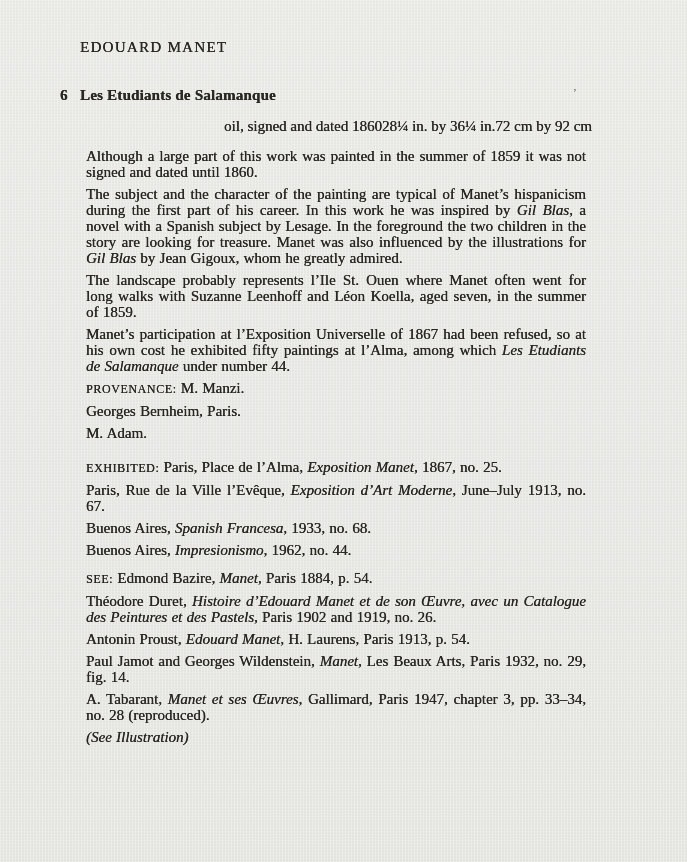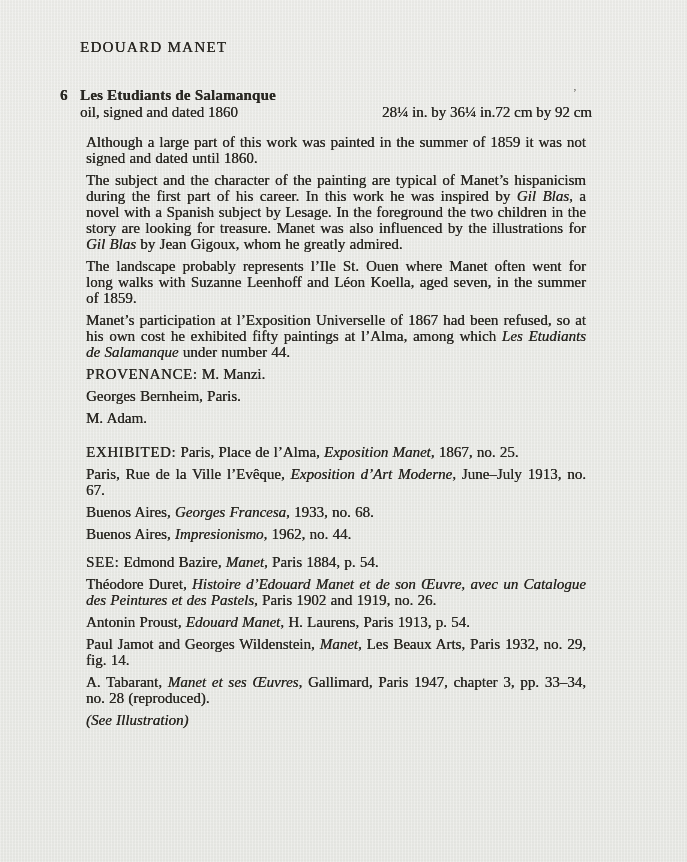--- a/index.html
+++ b/index.html
@@ -44,42 +44,43 @@
     font-weight: bold;
   }
   .title {
     display: inline;
     font-size: 15px;
     font-weight: bold;
     letter-spacing: 0.2px;
     margin: 0;
   }
   .medium-row {
+    margin-top: 14px;
     display: flex;
-    justify-content: space-between;
+    justify-content: flex-end;
     align-items: flex-start;
   }
   .dims {
     display: flex;
     flex-direction: row;
     text-align: right;
     line-height: 17px;
   }
   .body { margin-top: 13px; }
   p.tx {
     margin: 6px;
     text-align: justify;
     word-spacing: 0.5px;
   }
   .sect-prov { margin-top: 4px; }
   .sect-exh  { margin-top: 18px; }
   .sect-see  { margin-top: 12px; }
   .note { margin-top: 6px; }
   .it { font-style: italic; }
-  .sc { font-size: 15px; letter-spacing: 0.6px; }
+  .sc { font-size: 12px; letter-spacing: 0.6px; }
   .speck {
     position: absolute;
     left: 573px;
     top: 84px;
     font-size: 11px;
     color: #4e4c46;
     text-shadow: none;
   }
 </style>
 </head>
@@ -113,21 +114,21 @@
 
   <div class="sect-prov">
     <p class="tx"><span class="sc">PROVENANCE:</span><span> M. Manzi.</span></p>
     <p class="tx"><span>Georges Bernheim, Paris.</span></p>
     <p class="tx"><span>M. Adam.</span></p>
   </div>
 
   <div class="sect-exh">
     <p class="tx"><span class="sc">EXHIBITED:</span><span> Paris, Place de l’Alma, </span><span class="it">Exposition Manet</span><span>, 1867, no. 25.</span></p>
     <p class="tx"><span>Paris, Rue de la Ville l’Evêque, </span><span class="it">Exposition d’Art Moderne</span><span>, June–July 1913, no. 67.</span></p>
-    <p class="tx"><span>Buenos Aires, </span><span class="it">Georges Francesa</span><span>, 1933, no. 68.</span></p>
+    <p class="tx"><span>Buenos Aires, </span><span class="it">Spanish Francesa</span><span>, 1933, no. 68.</span></p>
     <p class="tx"><span>Buenos Aires, </span><span class="it">Impresionismo</span><span>, 1962, no. 44.</span></p>
   </div>
 
   <div class="sect-see">
     <p class="tx"><span class="sc">SEE:</span><span> Edmond Bazire, </span><span class="it">Manet</span><span>, Paris 1884, p. 54.</span></p>
     <p class="tx"><span>Théodore Duret, </span><span class="it">Histoire d’Edouard Manet et de son Œuvre, avec un Catalogue des Peintures et des Pastels</span><span>, Paris 1902 and 1919, no. 26.</span></p>
     <p class="tx"><span>Antonin Proust, </span><span class="it">Edouard Manet</span><span>, H. Laurens, Paris 1913, p. 54.</span></p>
     <p class="tx"><span>Paul Jamot and Georges Wildenstein, </span><span class="it">Manet</span><span>, Les Beaux Arts, Paris 1932, no. 29, fig. 14.</span></p>
     <p class="tx"><span>A. Tabarant, </span><span class="it">Manet et ses Œuvres</span><span>, Gallimard, Paris 1947, chapter 3, pp. 33–34, no. 28 (reproduced).</span></p>
   </div>

